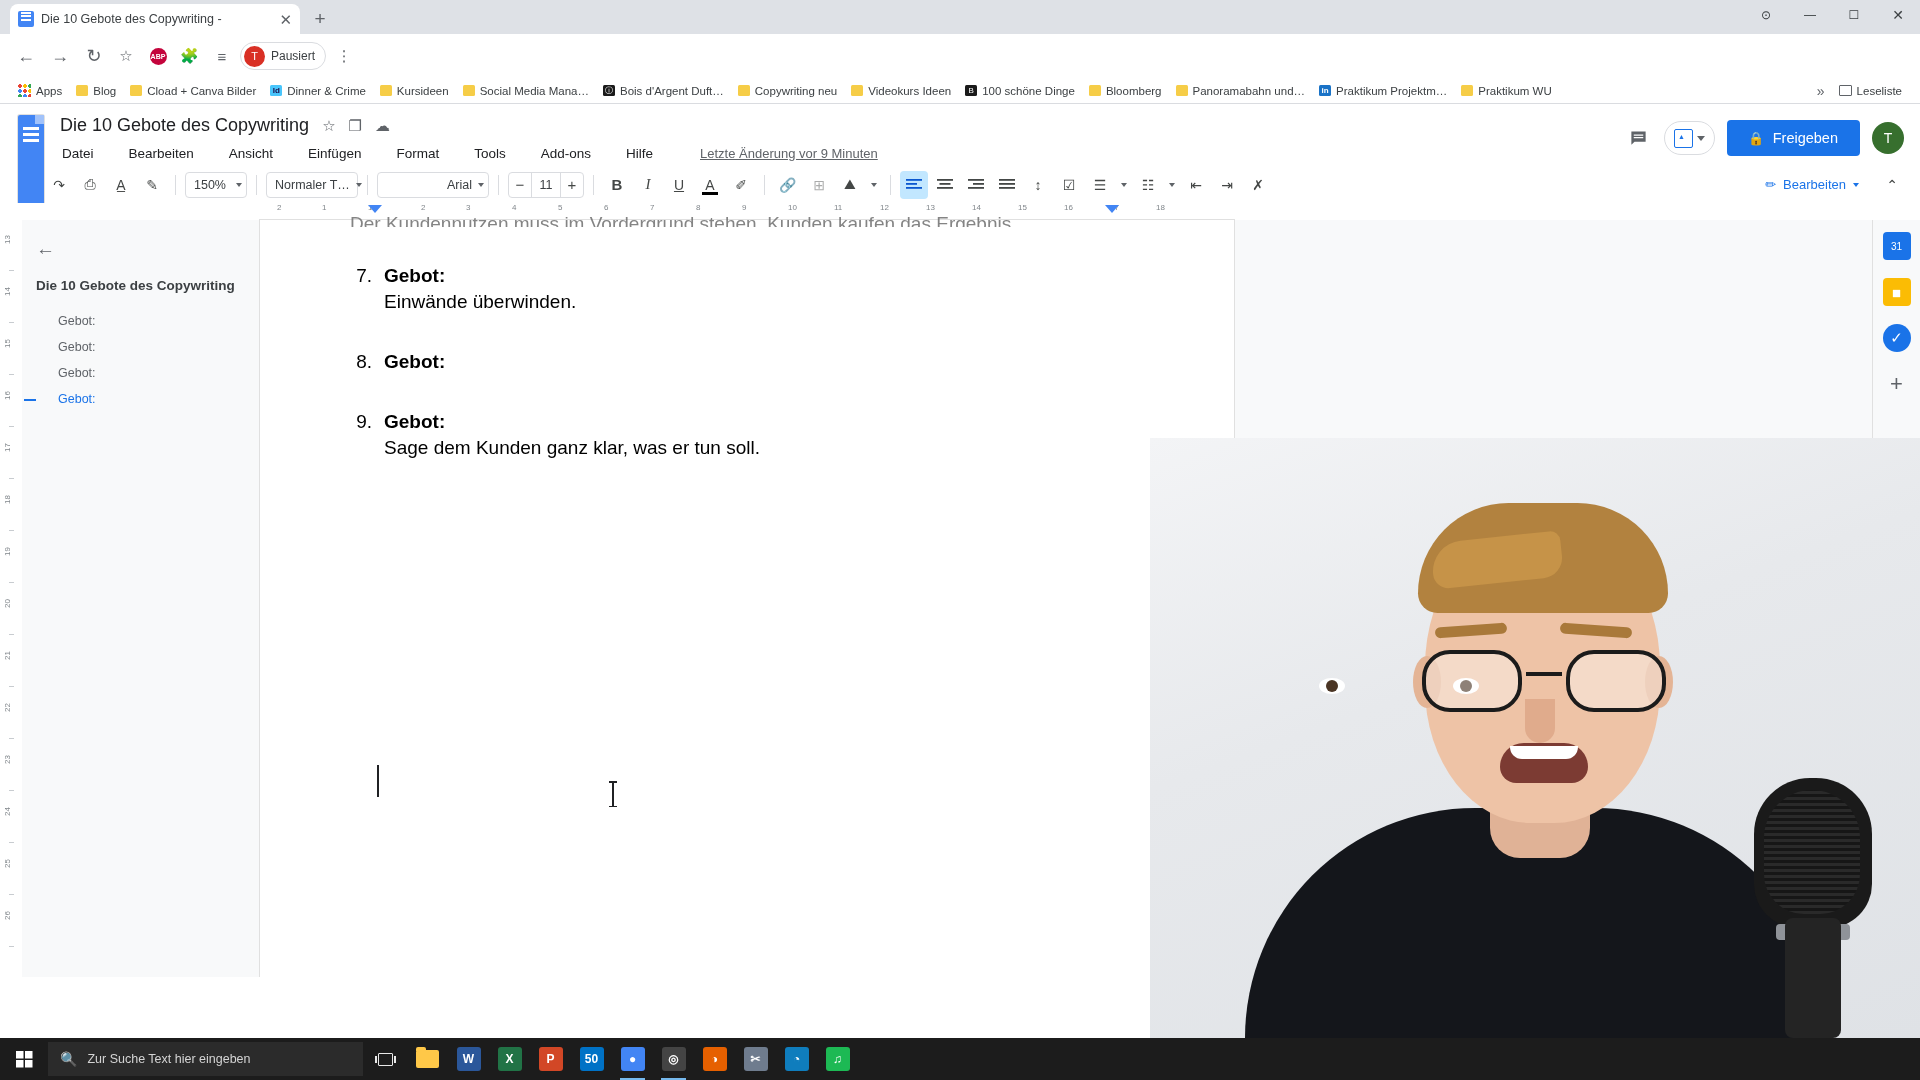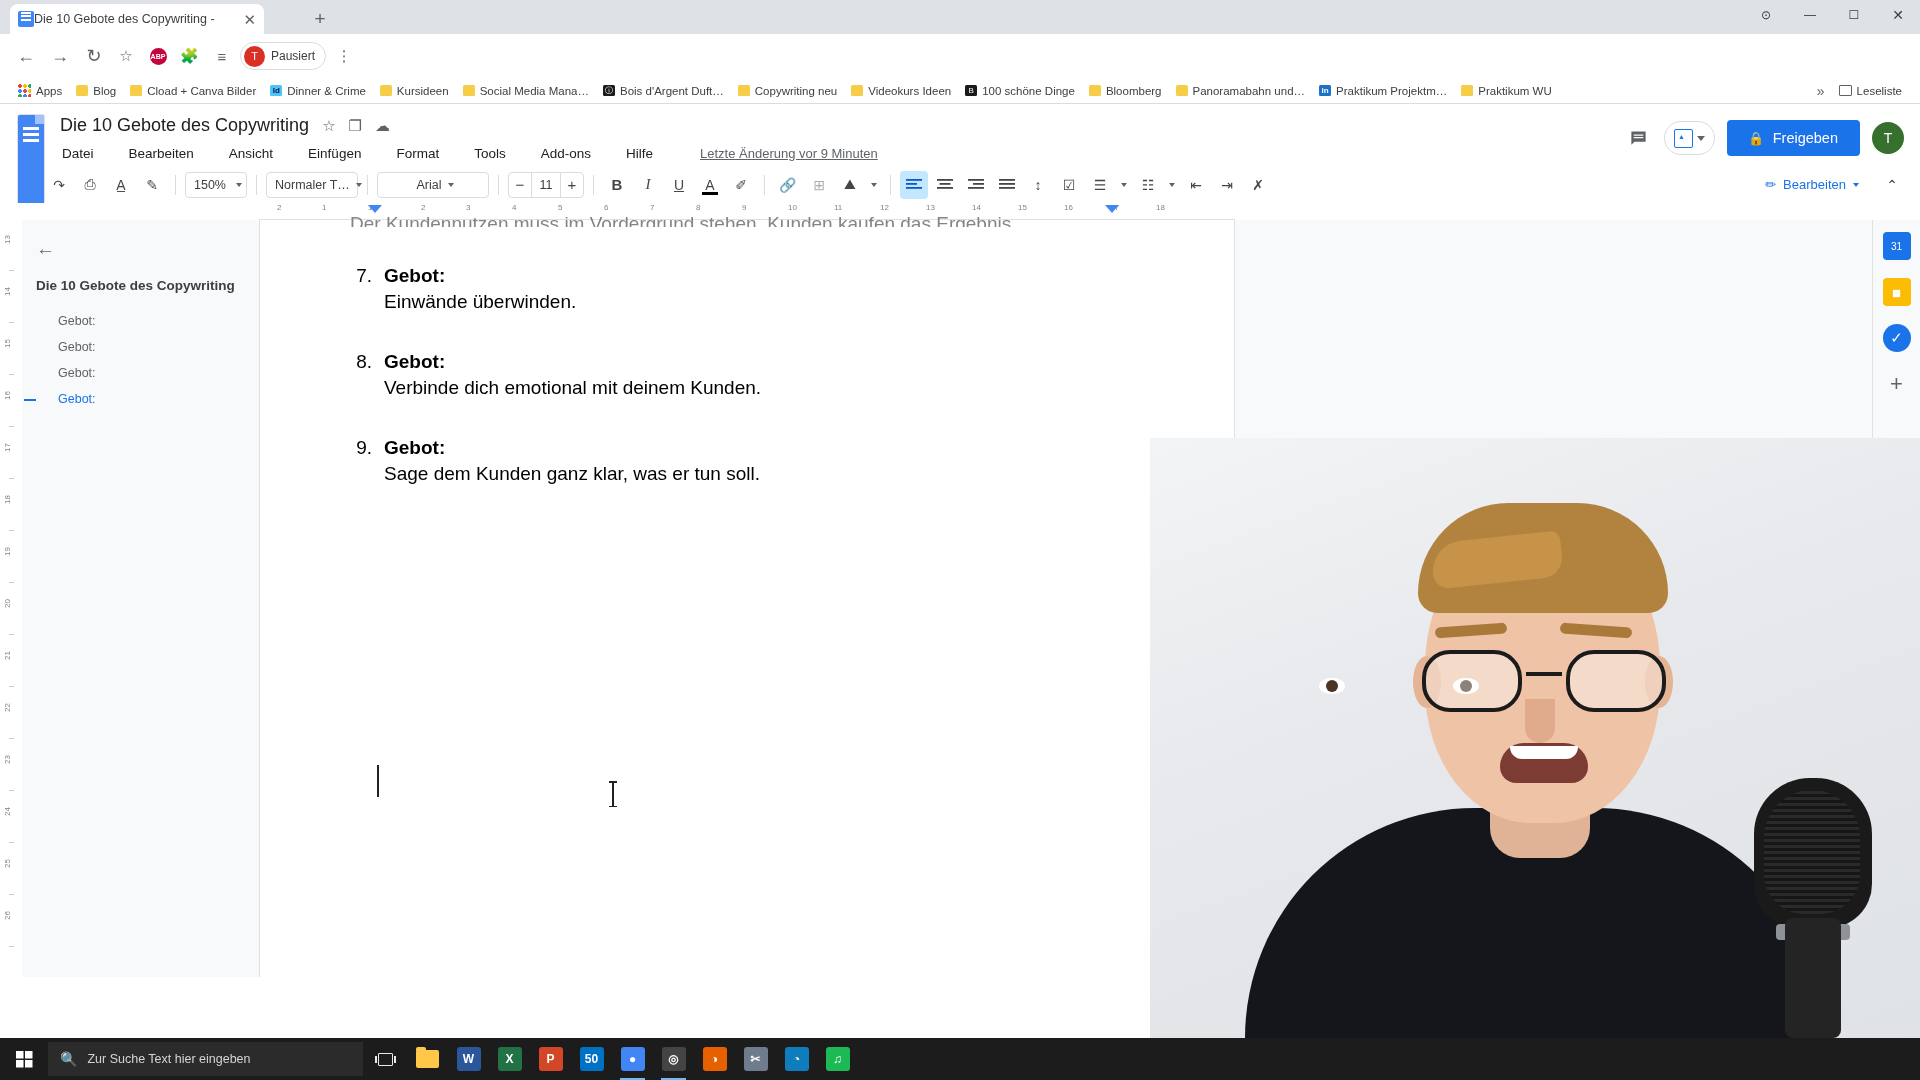--- a/index.html
+++ b/index.html
@@ -7,23 +7,23 @@
     width: 1920px; height: 1080px;
     font-family: "Liberation Sans", sans-serif;
     overflow: hidden; background: #fff;
   }
   .app { position: relative; width: 1920px; height: 1080px; }
 
   
   .chrome { position: absolute; left: 0; top: 0; width: 1920px; height: 104px; background: #dee1e6; }
   .tabstrip { position: relative; height: 34px; }
   .tab {
-    position: absolute; left: 10px; top: 4px; width: 254px; height: 30px;
+    position: absolute; left: 10px; top: 4px; width: 290px; height: 30px;
     background: #fff; border-radius: 8px 8px 0 0;
-    display: flex; align-items: center; padding: 0 8px; 
+    display: flex; align-items: center; padding: 0 8px; gap: 7px;
   }
   .tab-favicon { width: 16px; height: 16px; background: #4285f4; border-radius: 2px; position: relative; flex: 0 0 auto; }
   .tab-favicon::before { content:""; position:absolute; left:3px; top:4px; width:10px; height:2px; background:#fff; box-shadow:0 4px 0 #fff, 0 -3px 0 #fff; }
   .tab-title { font-size: 12.5px; color: #3c4043; white-space: nowrap; overflow: hidden; flex: 1; }
   .tab-close { font-size: 15px; color: #5f6368; line-height: 1; cursor: pointer; }
   .newtab { position: absolute; left: 308px; top: 8px; width: 24px; height: 24px; color: #5f6368; font-size: 19px; text-align: center; line-height: 22px; }
 
   .omnibar { position: relative; height: 44px; background: #fff; display: flex; align-items: center; padding: 0 10px; gap: 2px; }
   .navbtn { width: 32px; height: 32px; display: flex; align-items: center; justify-content: center; color: #5f6368; font-size: 18px; flex: 0 0 auto; }
   .urlbox {
@@ -103,21 +103,21 @@
   
   .toolbar { height: 37px; display: flex; align-items: center; padding: 0 14px; gap: 3px; background: #fff; }
   .tb { width: 28px; height: 28px; display: flex; align-items: center; justify-content: center; color: #444746; font-size: 14px; border-radius: 4px; flex: 0 0 auto; }
   .tb.active { background: #c2e7ff; color: #0b57d0; }
   .sep { width: 1px; height: 20px; background: #dadce0; margin: 0 6px; flex: 0 0 auto; }
   .combo { display: flex; align-items: center; height: 26px; border: 1px solid transparent; border-radius: 4px; padding: 0 4px 0 8px; gap: 6px; flex: 0 0 auto; }
   .combo .val { font-size: 12.5px; color: #3c4043; white-space: nowrap; }
   .caret { width:0;height:0;border-left:3.5px solid transparent;border-right:3.5px solid transparent;border-top:4px solid #5f6368; }
   .zoom-combo { width: 62px; justify-content: space-between; border-color: #dadce0; }
   .style-combo { width: 92px; justify-content: space-between; border-color: #dadce0; }
-  .font-combo { width: 112px; justify-content: center; border-color: #dadce0; }
+  .font-combo { width: 112px; justify-content: flex-end; border-color: #dadce0; }
   .fontsize { display: flex; align-items: center; border: 1px solid #dadce0; border-radius: 4px; height: 26px; flex: 0 0 auto; }
   .fontsize .mn, .fontsize .pl { width: 22px; text-align: center; font-size: 15px; color: #444746; }
   .fontsize .num { width: 30px; text-align: center; font-size: 12.5px; color: #3c4043; border-left:1px solid #dadce0; border-right:1px solid #dadce0; line-height:24px; }
   .bold-i { font-weight: bold; font-size: 15px; }
   .ital-i { font-style: italic; font-family: "Liberation Serif", serif; font-size: 15px; }
   .und-i { text-decoration: underline; font-size: 14px; }
   .textcolor { position: relative; }
   .textcolor::after { content:""; position:absolute; left:6px; bottom:4px; width:16px; height:3px; background:#000; }
   .toolbar-right { margin-left: auto; display: flex; align-items: center; gap: 8px; }
   .mode-btn { display: flex; align-items: center; gap: 7px; height: 30px; padding: 0 10px; border-radius: 4px; background:#fff; border:1px solid transparent;}
@@ -536,21 +536,20 @@
                 <div class="num">7.</div>
                 <div class="txt">
                   <div class="hd">Gebot:</div>
                   <div class="bd">Einwände überwinden.</div>
                 </div>
               </div>
               <div class="item">
                 <div class="num">8.</div>
                 <div class="txt">
                   <div class="hd">Gebot:</div>
-                  <div class="bd">Verbinde dich emotional mit deinem Kunden.</div>
                 </div>
               </div>
               <div class="item">
                 <div class="num">9.</div>
                 <div class="txt">
                   <div class="hd">Gebot:</div>
                   <div class="bd">Sage dem Kunden ganz klar, was er tun soll.</div>
                 </div>
               </div>
             </div>

